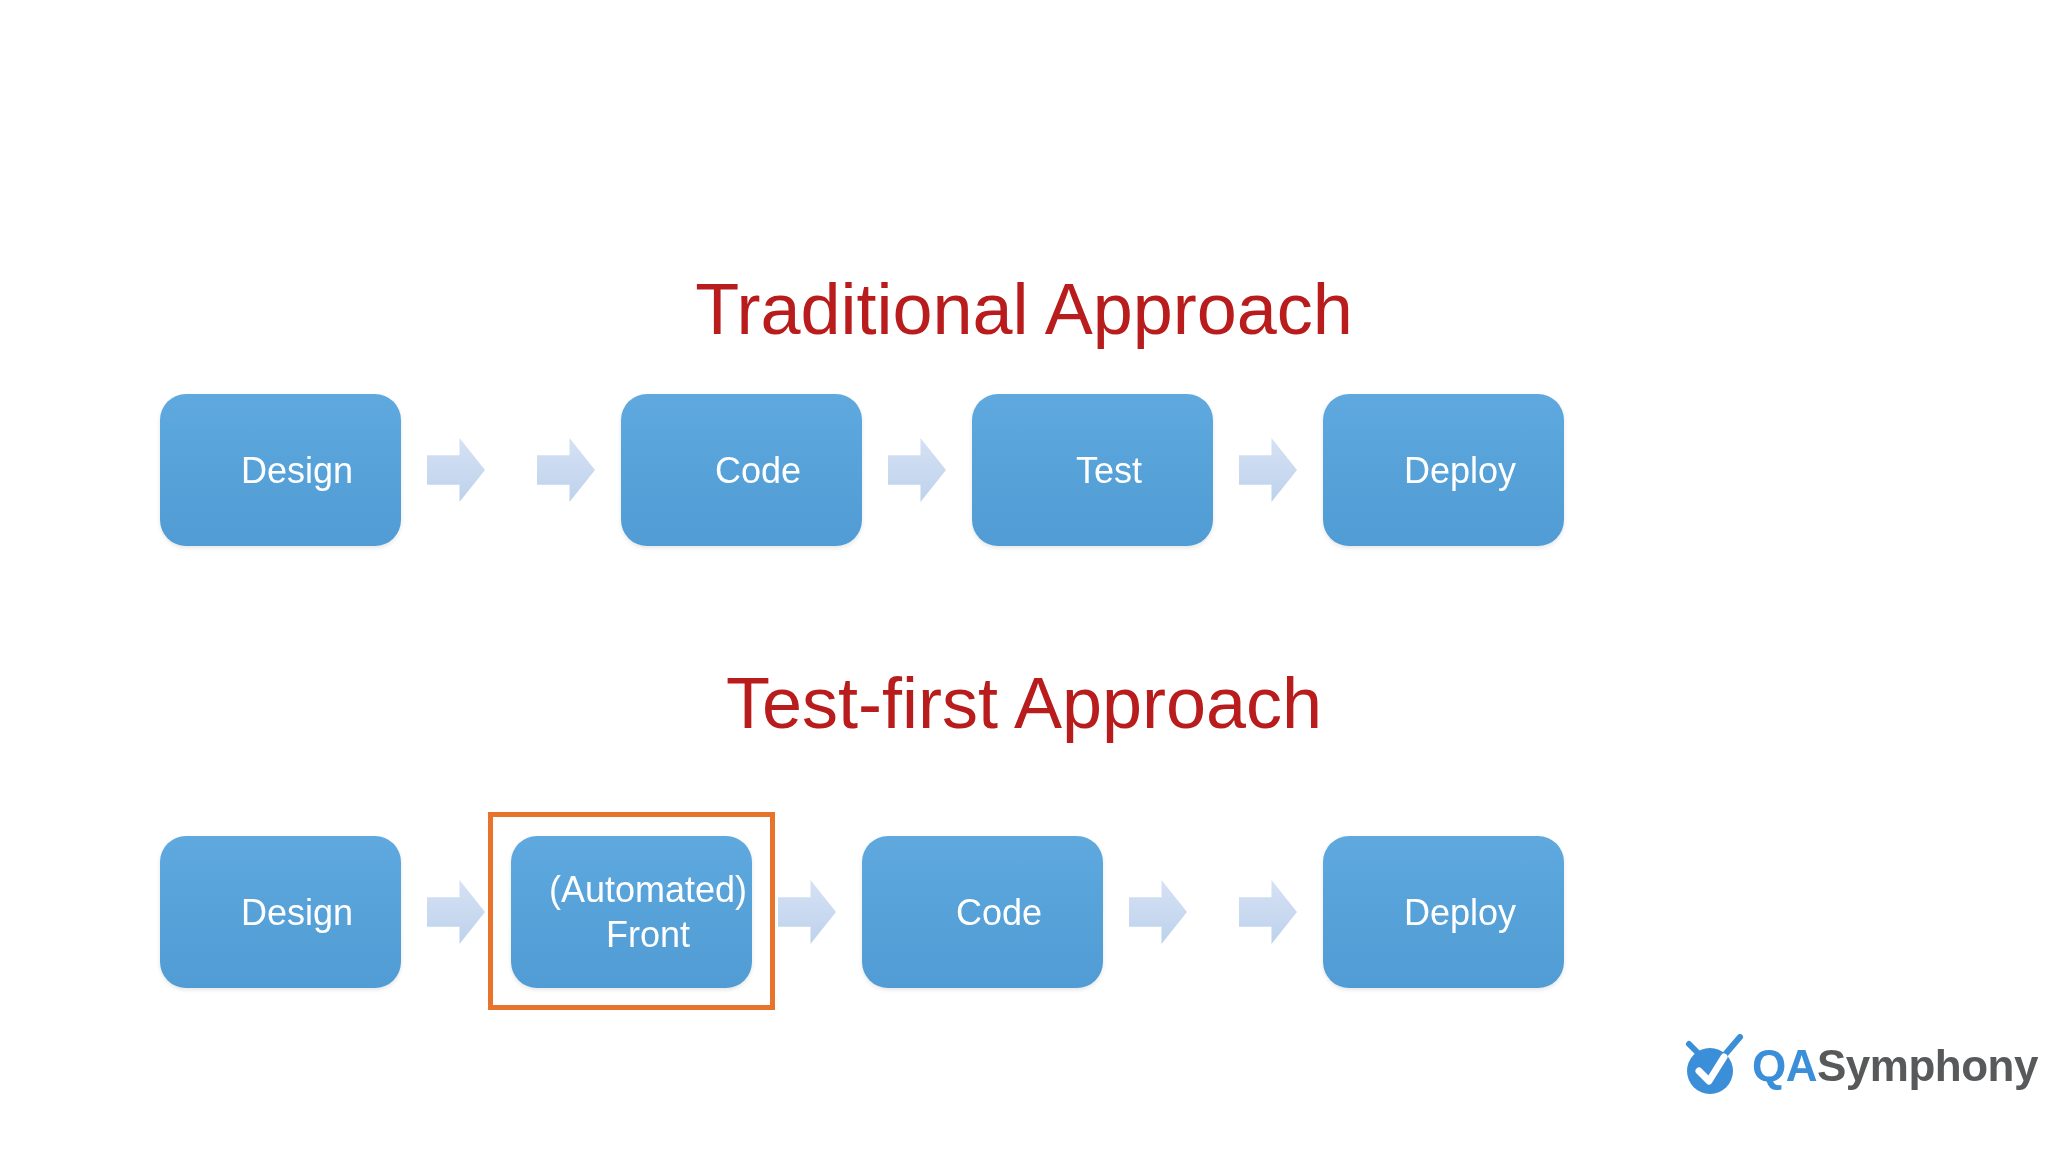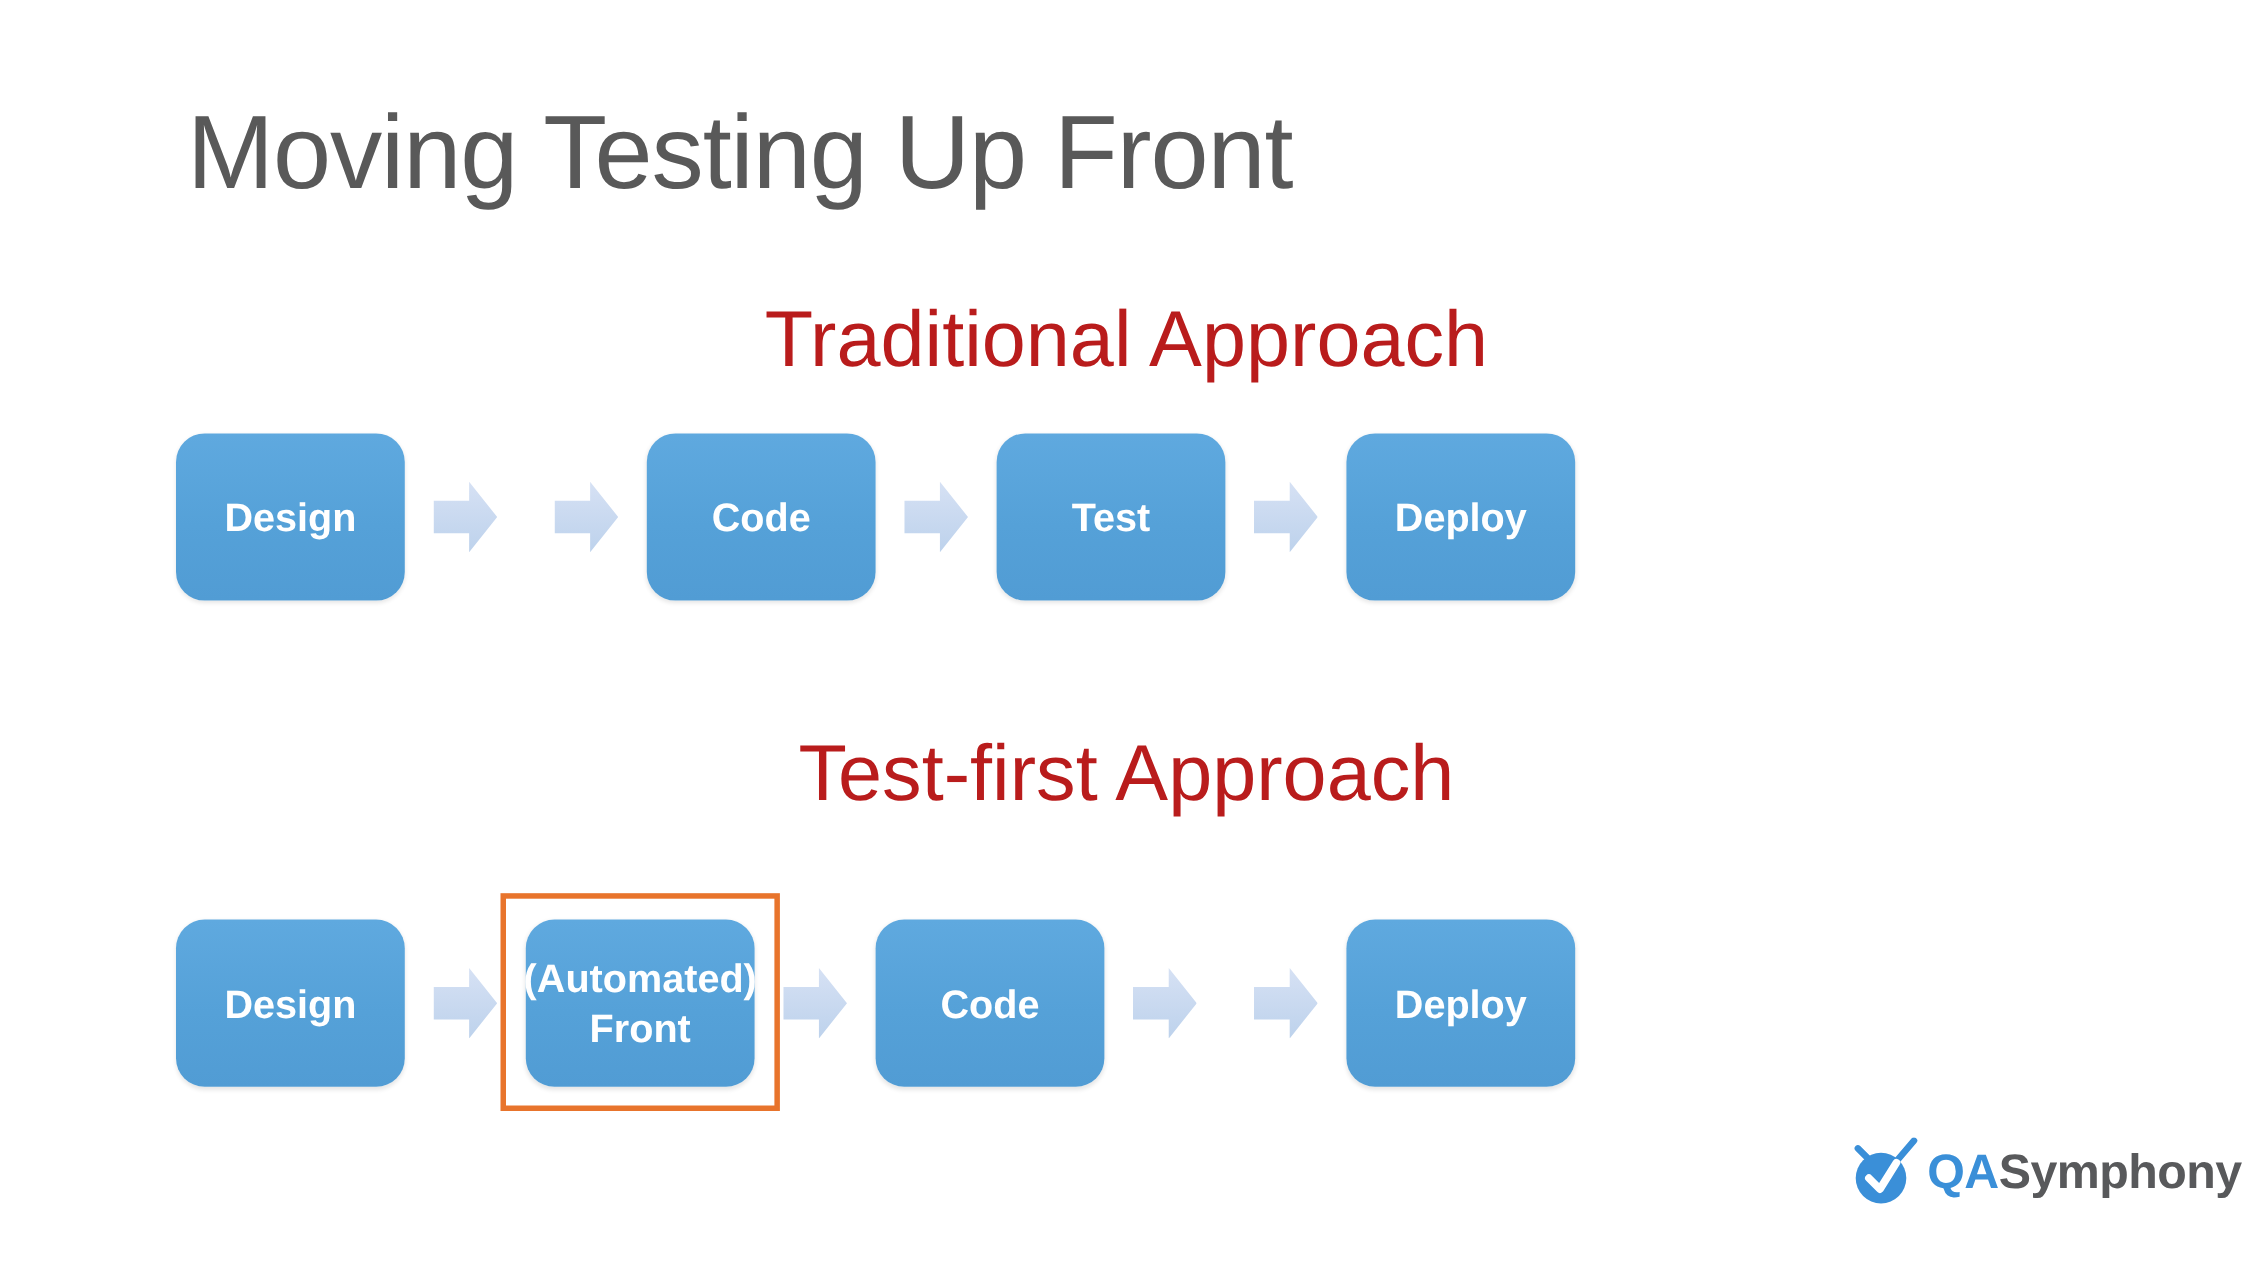--- a/index.html
+++ b/index.html
@@ -48,25 +48,26 @@
     border:5px solid #E8742C;
     pointer-events:none;
   }
   .box {
     width:208px; height:152px;
     border-radius:26px;
     background:linear-gradient(180deg,#5FA9DF 0%, #55A1D8 55%, #519CD4 100%);
     box-shadow:0 2px 4px rgba(0,0,0,0.10);
     display:flex; align-items:center; justify-content:center;
     color:#ffffff;
-    font-weight:700;
+    font-weight:400;
     font-size:36px;
     line-height:1.25;
     text-align:center;
     white-space:pre-line;
+    padding-left:33px;
   }
   .arrow-slot {
     width:110px;
     display:flex; align-items:center; justify-content:center;
   }
   .arrow {
     width:58px; height:64px;
     background:linear-gradient(180deg,#D6E1F4 0%, #BDD2EC 100%);
     clip-path:polygon(0 27%, 56% 27%, 56% 0, 100% 50%, 56% 100%, 56% 73%, 0 73%);
   }
@@ -84,21 +85,20 @@
     white-space:nowrap;
   }
   .logo-qa { color:#3A8FD8; }
   .logo-symphony { color:#58595B; }
 </style>
 </head>
 <body>
 
 <div class="slide">
 
-  <div class="title">Moving Testing Up Front</div>
 
   <div class="section-heading heading-1">Traditional Approach</div>
 
   <div class="flow row-1">
     <div class="step">
       <div class="box">
         <span>Design</span>
       </div>
     </div>
     <div class="arrow-slot">

